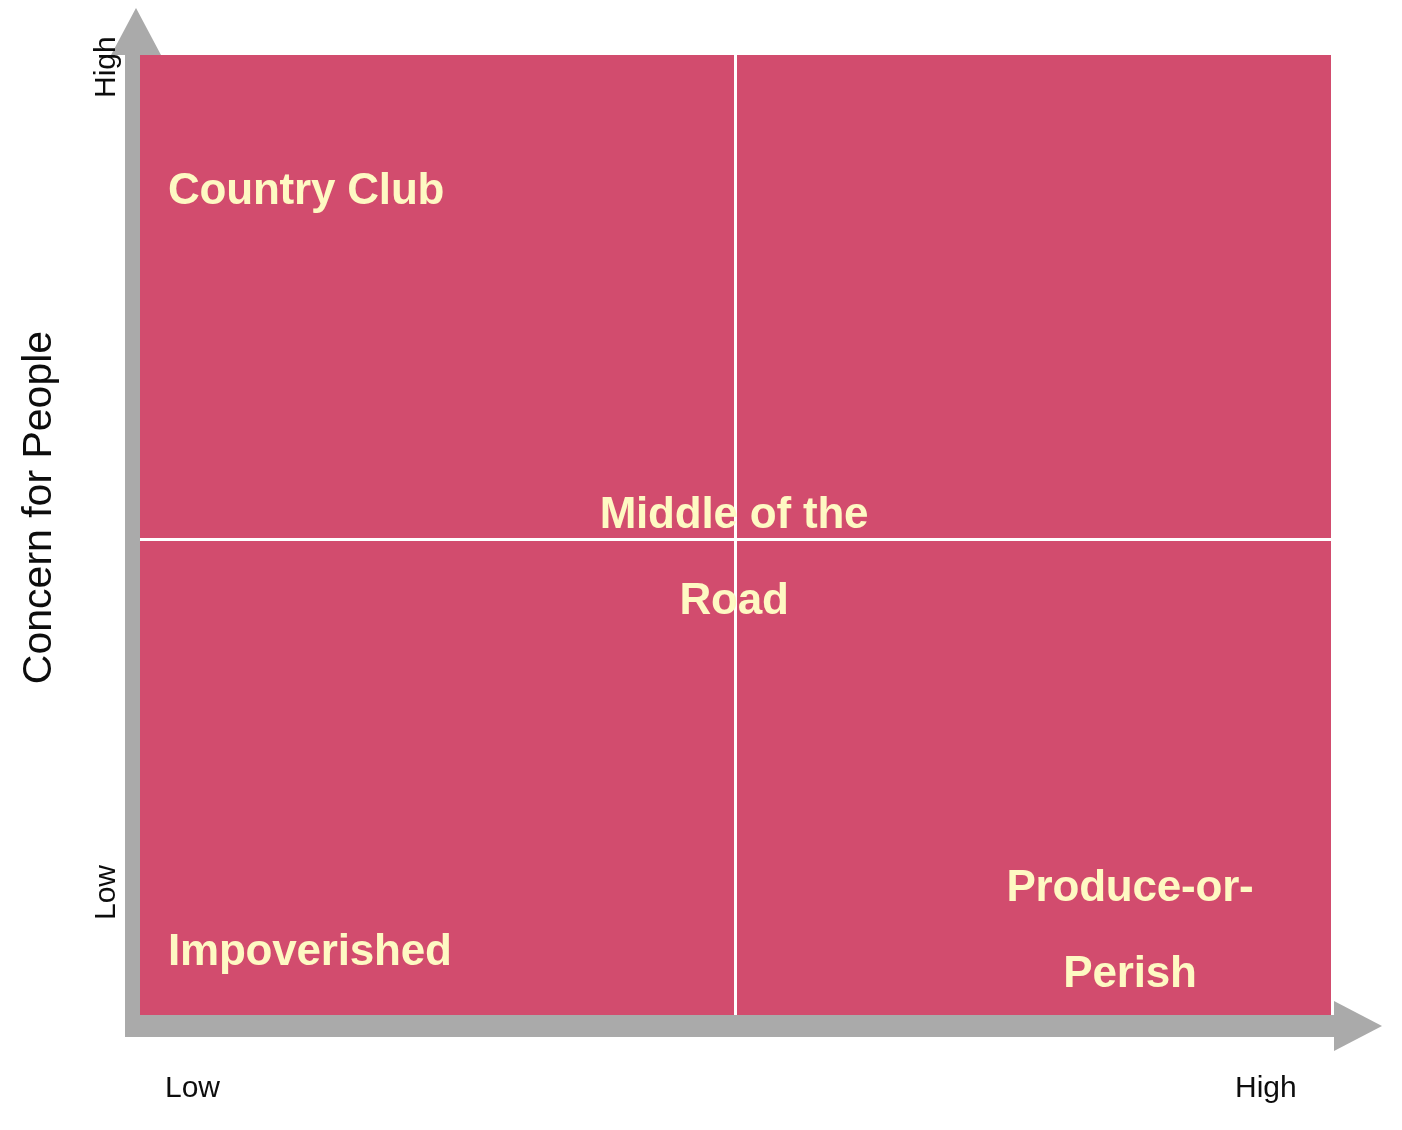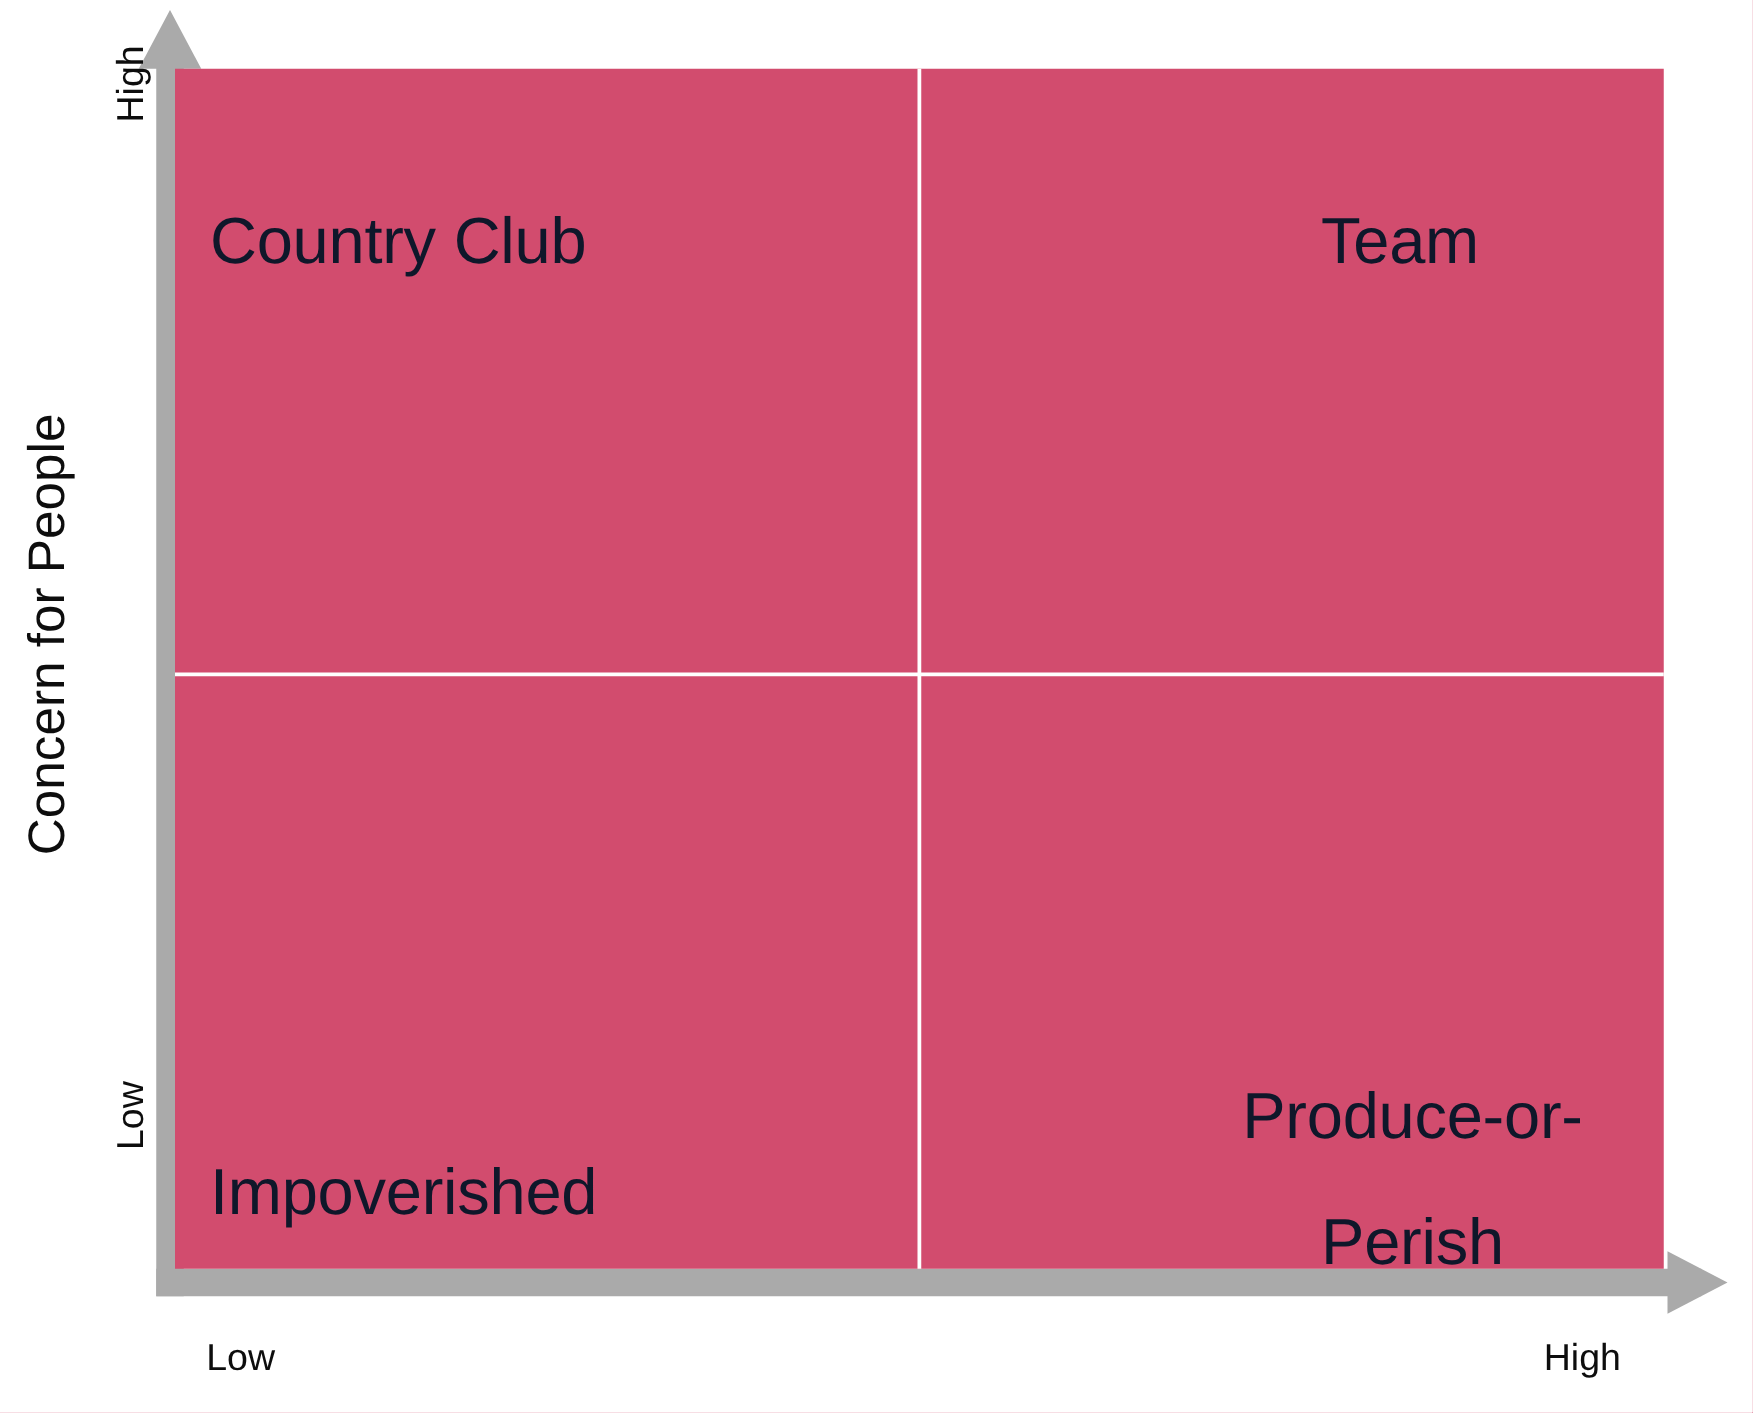--- a/index.html
+++ b/index.html
@@ -51,23 +51,23 @@
     left: 0;
     top: 483px;      
     width: 1191px;
     height: 3px;
     background: #ffffff;
   }
 
   
   .q-label {
     position: absolute;
-    color: #0f172a;
-    font-size: 52px;
-    font-weight: 400;
+    color: #fef9c3;
+    font-size: 44px;
+    font-weight: 700;
     line-height: 1.0;
     letter-spacing: -0.2px;
     white-space: pre-line;
   }
   .q-country-club {
     left: 28px;      
     top: 112px;      
   }
   .q-team {
     left: 820px;
@@ -170,22 +170,23 @@
     </g>
   </svg>
 
   <div id="matrix">
 
     <div class="divider-v"></div>
     <div class="divider-h"></div>
 
     <div class="q-label q-country-club">Country Club</div>
 
-    <div class="q-label q-team">Team</div>
-
+
+    <div class="q-label q-middle">Middle of the
+Road</div>
 
     <div class="q-label q-produce">Produce-or-
 Perish</div>
 
     <div class="q-label q-impoverished">Impoverished</div>
   </div>
 
   <div id="y-axis-title" class="axis-title">
     <span>Concern for People</span>
   </div>

